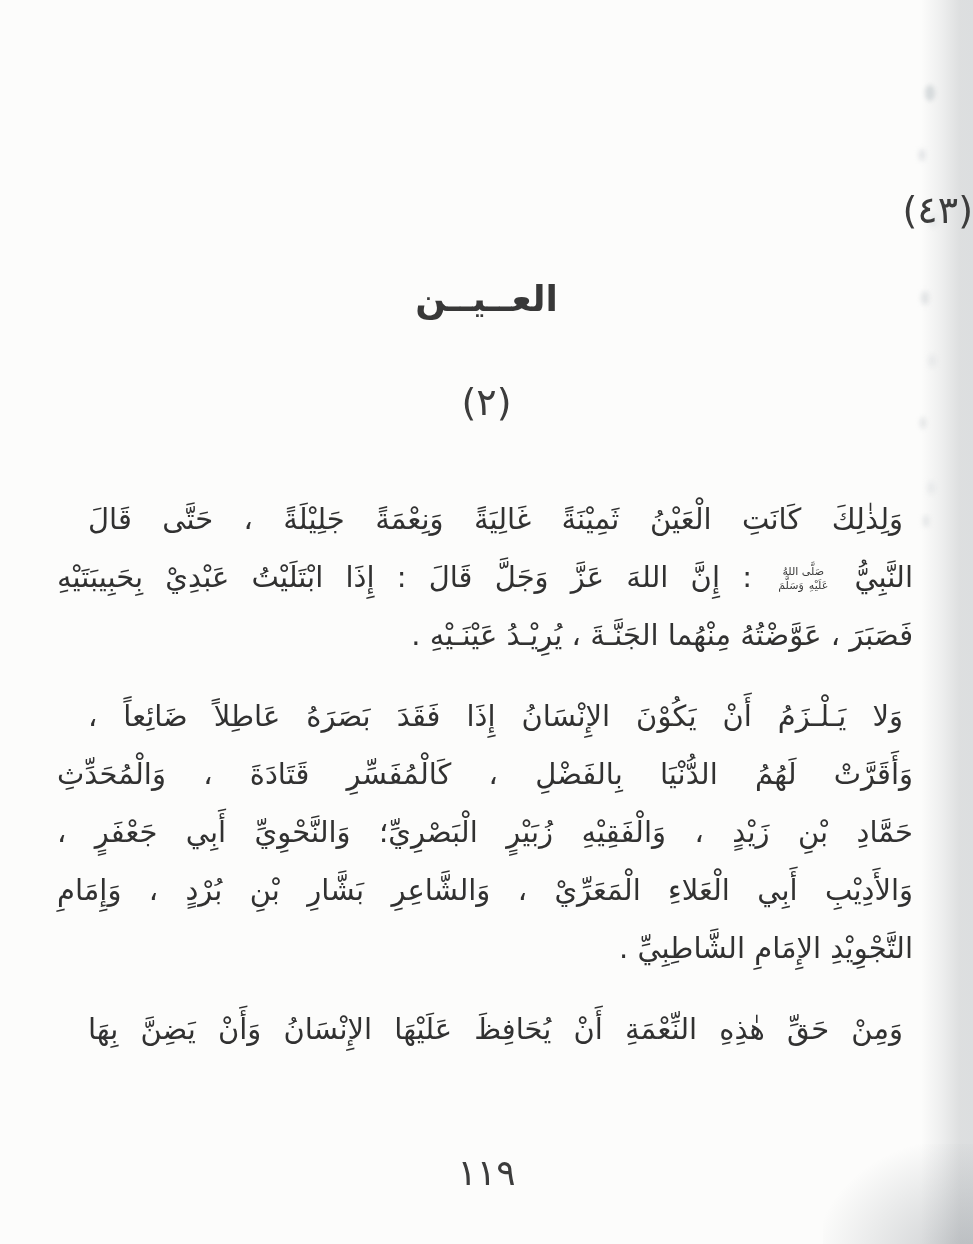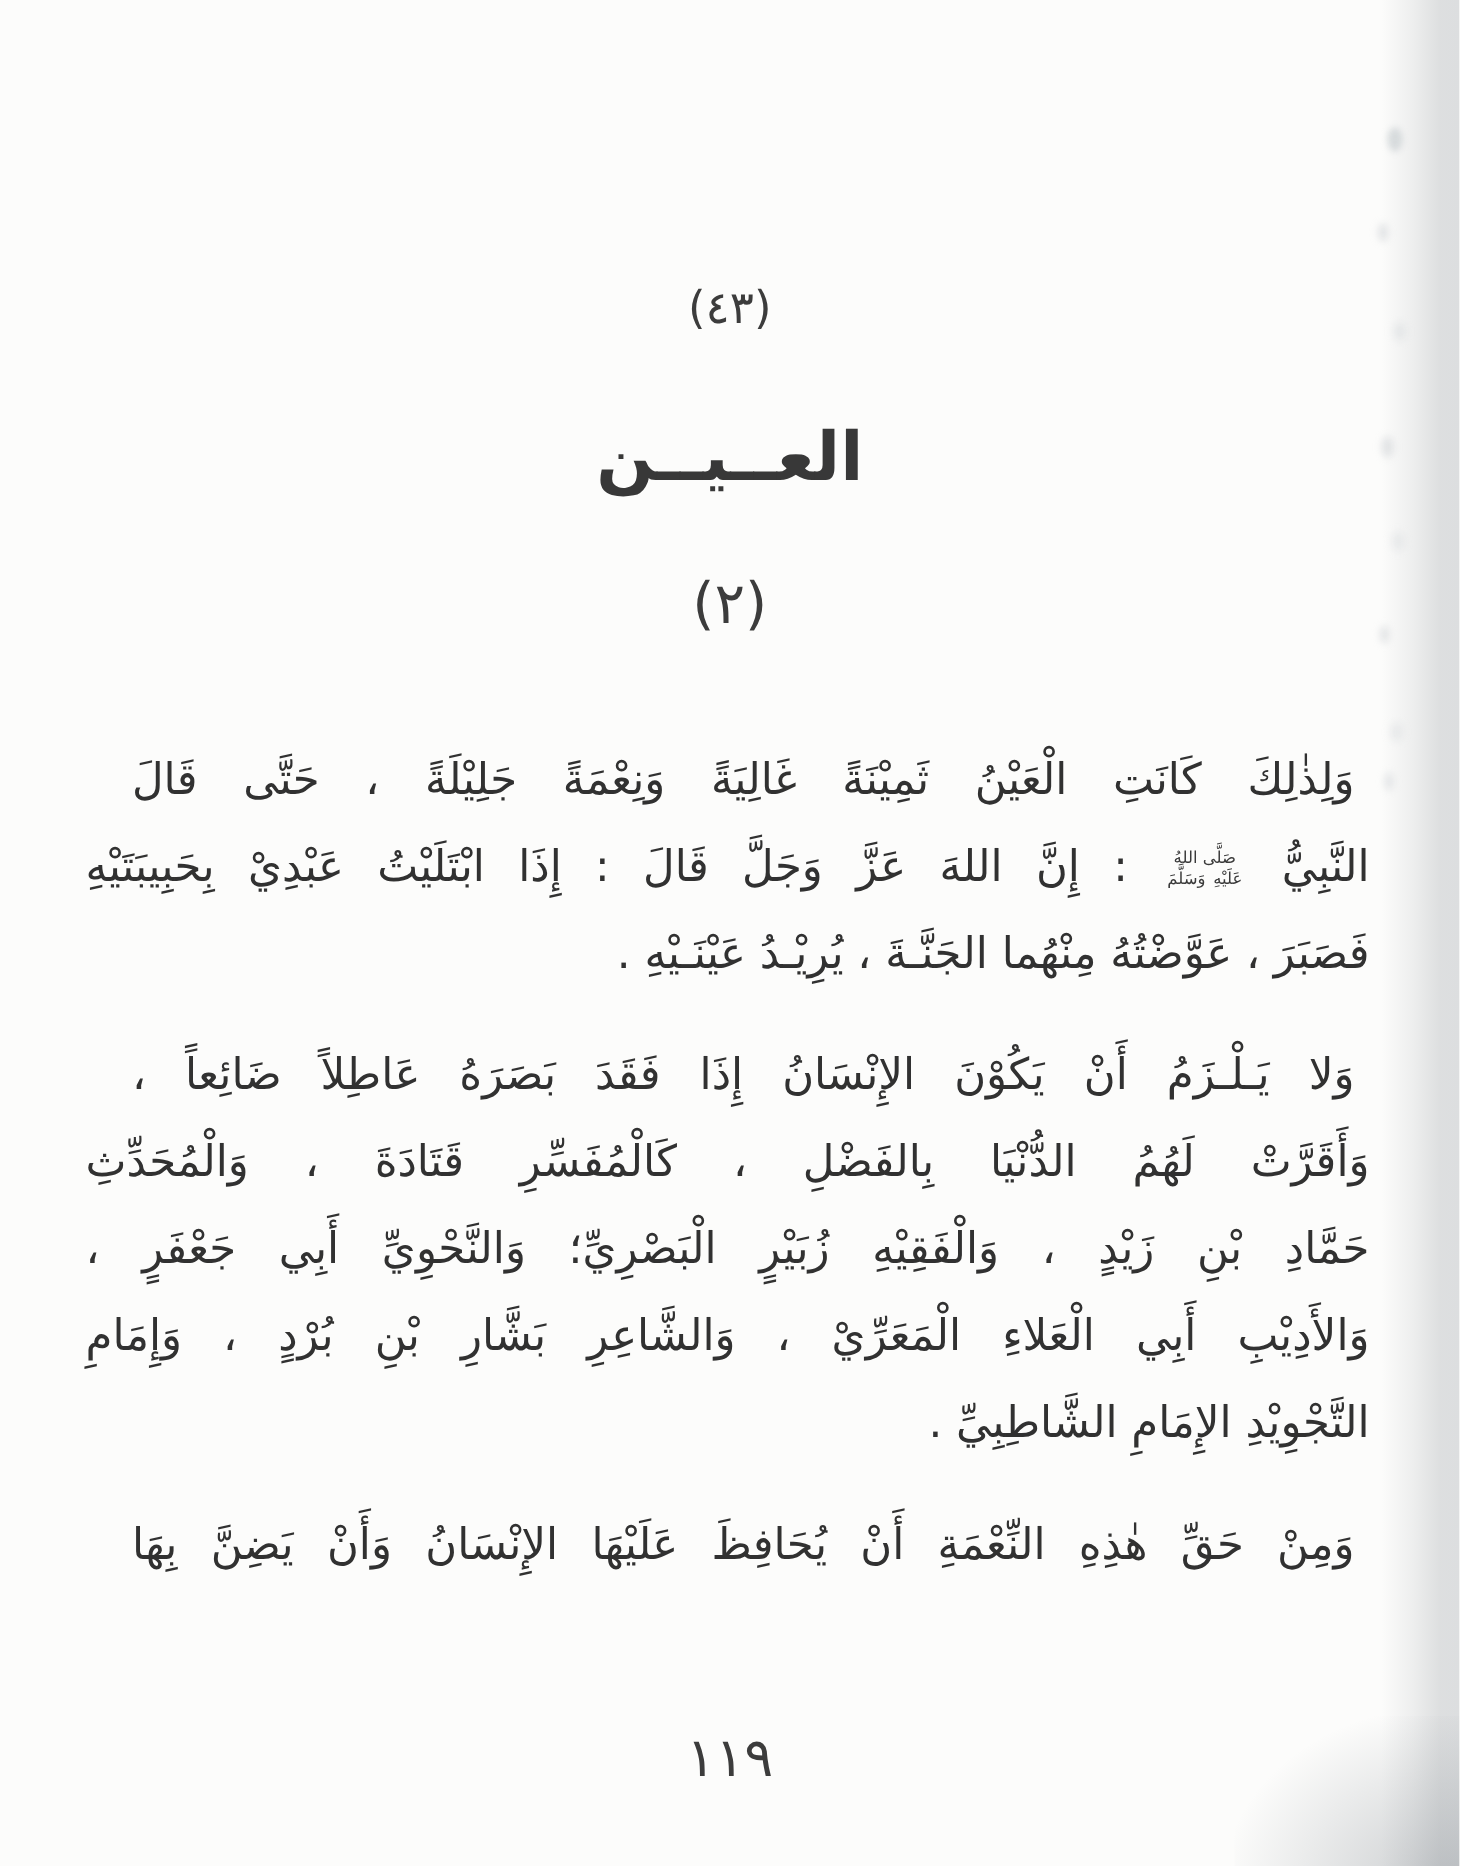--- a/index.html
+++ b/index.html
@@ -62,32 +62,32 @@
     filter: blur(2px);
     pointer-events: none;
   }
 
   
   .chapter-number {
     position: absolute;
     top: 188px;
     left: 0;
     width: 100%;
-    text-align: center;
-    font-size: 30px;
+    text-align: right;
+    font-size: 38px;
     color: #3c3c3c;
     letter-spacing: 2px;
   }
   .page-title {
     position: absolute;
     top: 278px;
     left: 0;
     width: 100%;
     text-align: center;
-    font-size: 45px;
+    font-size: 36px;
     font-weight: 700;
     color: #383838;
   }
   .section-number {
     position: absolute;
     top: 380px;
     left: 0;
     width: 100%;
     text-align: center;
     font-size: 38px;

